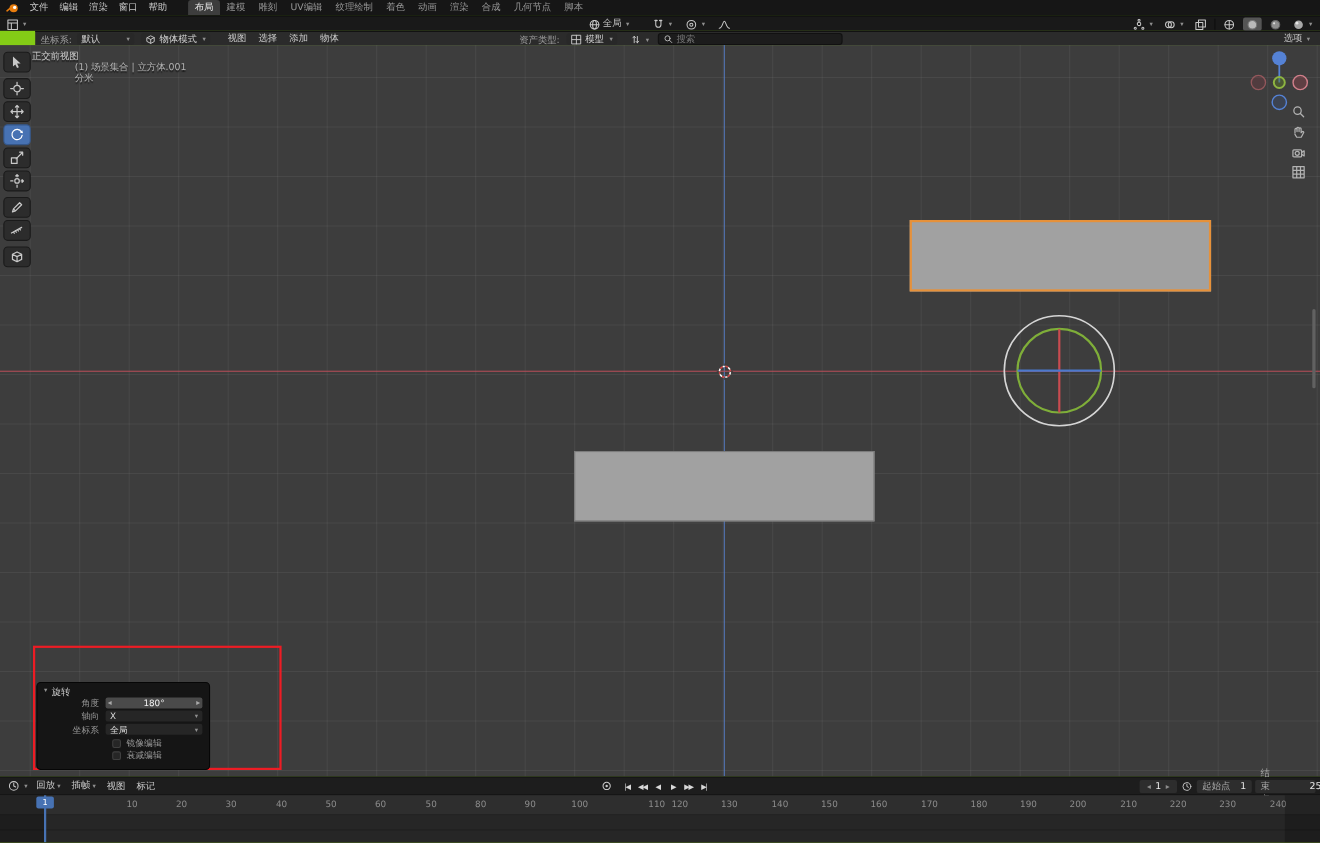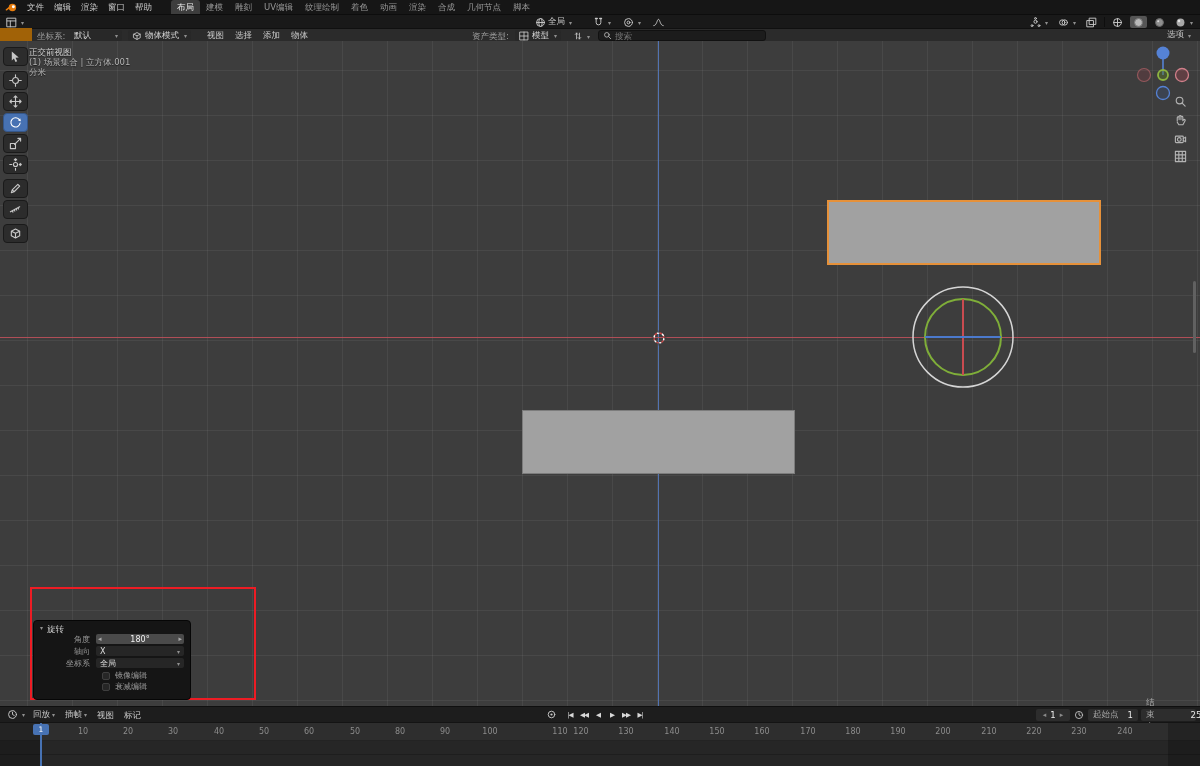--- a/index.html
+++ b/index.html
@@ -1,17 +1,17 @@
 <!DOCTYPE html>
 <html><head>
 <meta charset="utf-8">
 <style>
   * { box-sizing: border-box; margin: 0; padding: 0; }
   body { background:#222; font-family:"DejaVu Sans","Liberation Sans",sans-serif; }
-  #app { position:relative; width:1200px; height:766px; overflow:hidden; background:#a16207;
+  #app { position:relative; width:1200px; height:766px; overflow:hidden; background:#84cc16;
          font-size:8.5px; color:#c5c5c5; cursor:default; }
   .abs { position:absolute; }
 
   
   #row1 { position:absolute; top:0; left:0; right:0; height:14px; background:#161616;
           display:flex; align-items:center; padding:0 5px; }
   #row2 { position:absolute; top:14px; left:0; right:0; height:14px; background:#191919;
           border-top:1px solid #0d0d0d; }
   #row3 { position:absolute; top:28px; left:0; right:0; height:13px; background:#2b2b2b;
           border-top:1px solid #101010;margin-left:32px; }
@@ -44,21 +44,21 @@
   #cube-other  { border:1px solid #7c7c7c; }
 
   #toolbar { position:absolute; left:3px; top:6px; }
   .tool { width:25px; height:19px; background:#2c2c2c; border:1px solid #1a1a1a; border-radius:4px;
           display:flex; align-items:center; justify-content:center; margin-bottom:2px; }
   .tool.gap { margin-top:5px; }
   .tool.active { background:#4772b3; border-color:#35578a; }
 
   #view-text { position:absolute; left:29px; top:6px; line-height:10px; color:#d2d2d2;
                text-shadow:0 1px 1px rgba(0,0,0,0.6); }
-  #view-text .dim { color:#b5b5b5; }
+  #view-text .dim { color:#b5b5b5;padding-left:39px; }
 
   .sideicon { position:absolute; left:1172px; width:16px; height:16px; display:flex;
               align-items:center; justify-content:center; opacity:0.85; }
 
   #scrollbar-v { position:absolute; left:1193px; top:240px; width:3px; height:72px;
                  background:#616161; border-radius:2px; }
 
   
   #op-panel { position:absolute; left:33px; top:579px; width:158px; height:80px;
               background:#151515; border:1px solid #060606; border-radius:4px; padding:3px 6px 0 4px; }
@@ -78,21 +78,21 @@
 
   
   #timeline { position:absolute; top:706px; left:0; width:1200px; height:60px; background:#272727;
               border-top:1px solid #0f0f0f; }
   #tl-header { position:absolute; top:0; left:0; right:0; height:16px; background:#1d1d1d;
                border-bottom:1px solid #141414; display:flex; align-items:center; padding:0 4px; }
   #tl-ruler { position:absolute; top:16px; left:0; right:0; height:18px; background:#2e2e2e;
               border-bottom:1px solid #232323; }
   #tl-tracks { position:absolute; top:34px; bottom:0; left:0; right:0; background:#262626; }
   #tl-track-line { position:absolute; top:13px; left:0; right:0; height:1px; background:#1e1e1e; }
-  .tick { position:absolute; top:4px; transform:translateX(-50%); color:#8c8c8c; font-size:8px; }
+  .tick { position:absolute; top:4px; transform:translateX(-50%); color:#8c8c8c; font-size:8px;margin-left:37px; }
   .oob { position:absolute; top:16px; bottom:0; background:rgba(0,0,0,0.22); }
   #playhead-line { position:absolute; top:16px; bottom:0; left:40px; width:2px; background:#4772b3; }
   #playhead-badge { position:absolute; top:17px; left:33px; width:16px; height:11px; background:#4772b3;
                     border-radius:2px; color:#fff; font-size:7.5px; display:flex; align-items:center;
                     justify-content:center; }
   .tbtn { width:14px; height:12px; display:flex; align-items:center; justify-content:center;
           color:#d8d8d8; font-size:6.5px; letter-spacing:-1px; border-radius:2px; }
   .range-field { position:absolute; top:2px; height:12px; background:#2d2d2d; border-radius:2px;
                  display:flex; align-items:center; justify-content:space-between; padding:0 5px; }
   .range-field .lab { color:#a8a8a8; }

